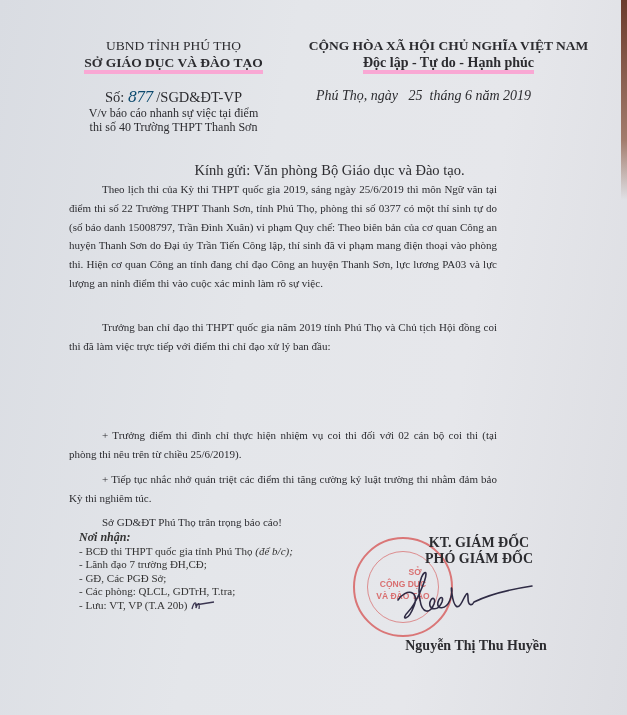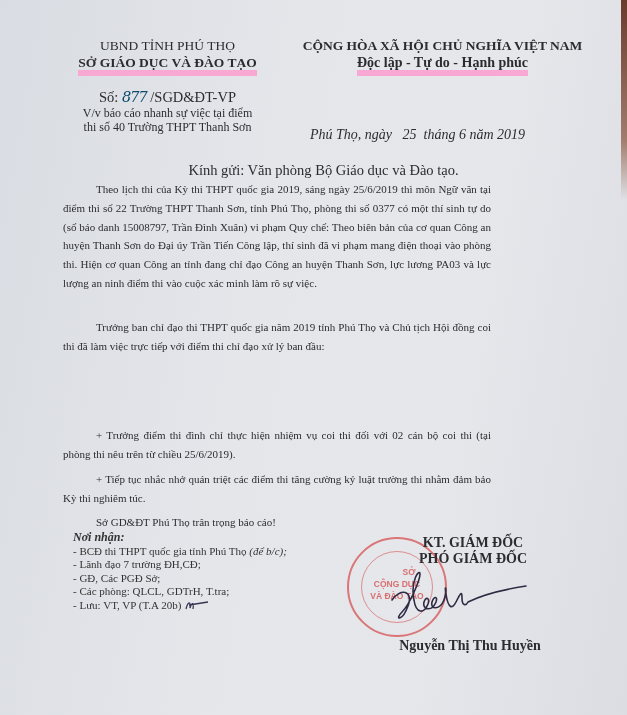--- a/index.html
+++ b/index.html
@@ -6,32 +6,32 @@
     body {
       width: 627px; height: 715px; overflow: hidden; position: relative;
       background: linear-gradient(100deg, #d9dce2 0%, #e4e6ea 40%, #e6e7eb 70%, #dcdde2 100%);
       font-family: "Liberation Serif", "DejaVu Serif", serif;
       color: #2c2c30;
     }
     .edge-right {
       position: absolute; right: 0; top: 0; width: 6px; height: 200px;
       background: linear-gradient(180deg, #6b3b2c, #a27c6d 70%, transparent);
     }
-    .page { position: absolute; left: 10px; top: 0; width: 519px; height: 715px; }
+    .page { position: absolute; left: 16px; top: 0; width: 519px; height: 715px; }
     .abs { position: absolute; }
     .center { text-align: center; }
     .hdr-left { left: 40px; top: 37px; width: 235px; }
     .hdr-right { left: 260px; top: 37px; width: 345px; }
     .hdr-small { font-size: 13.5px; line-height: 17px; }
     .bold { font-weight: bold; }
-    .underline-short { display: inline-block; border-bottom: 6px solid #f9a8d4; line-height: 15px; }
+    .underline-short { display: inline-block; border-bottom: 4px solid #f9a8d4; line-height: 15px; }
     .so-line { top: 89px; left: 40px; width: 235px; font-size: 14.5px; }
     .handwritten { font-family: "DejaVu Serif", serif; font-style: italic; color: #0c4a6e; letter-spacing: -1px; }
     .vv { top: 107px; left: 40px; width: 235px; font-size: 12px; line-height: 13.5px; }
-    .date { top: 88px; left: 300px; font-size: 14px; font-style: italic; margin-top: 39px; }
+    .date { top: 88px; left: 300px; font-size: 14px; font-style: italic; }
     .kinh-gui { top: 162px; left: 0; width: 627px; font-size: 14.5px; }
     .para { position: absolute; left: 53px; width: 428px; font-size: 11px; line-height: 18.8px; text-align: justify; }
     .indent { text-indent: 33px; }
     .noi-nhan { top: 531px; left: 63px; font-size: 11px; line-height: 13.5px; color: #333; }
     .noi-nhan-title { font-weight: bold; font-style: italic; font-size: 12px; }
     .sig-block { top: 535px; left: 388px; width: 150px; font-size: 14px; line-height: 16px; }
     .signer { top: 638px; left: 370px; width: 180px; font-size: 14px; }
     .stamp {
       position: absolute; left: 337px; top: 537px; width: 96px; height: 96px;
       border-radius: 50%; border: 2.5px solid rgba(214, 80, 80, 0.75);

